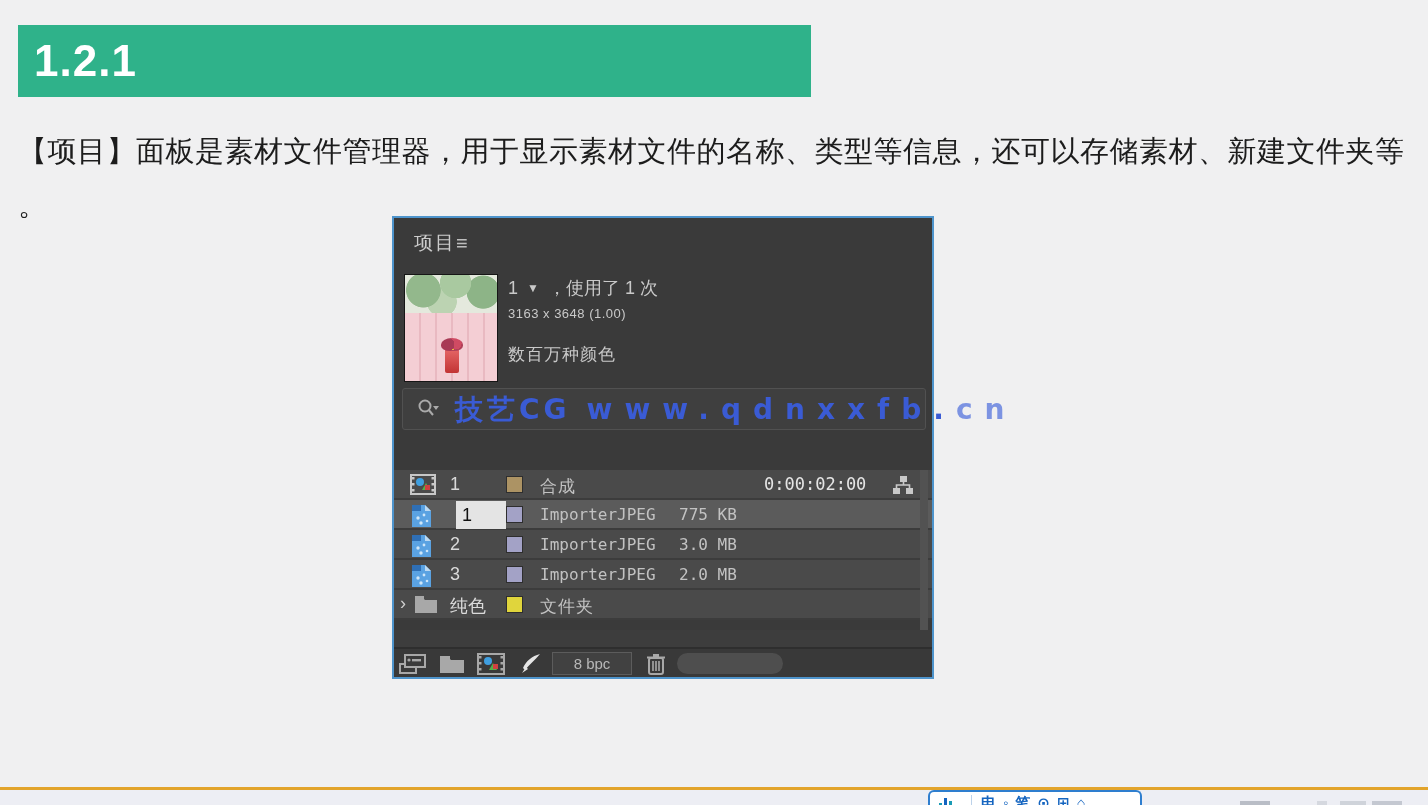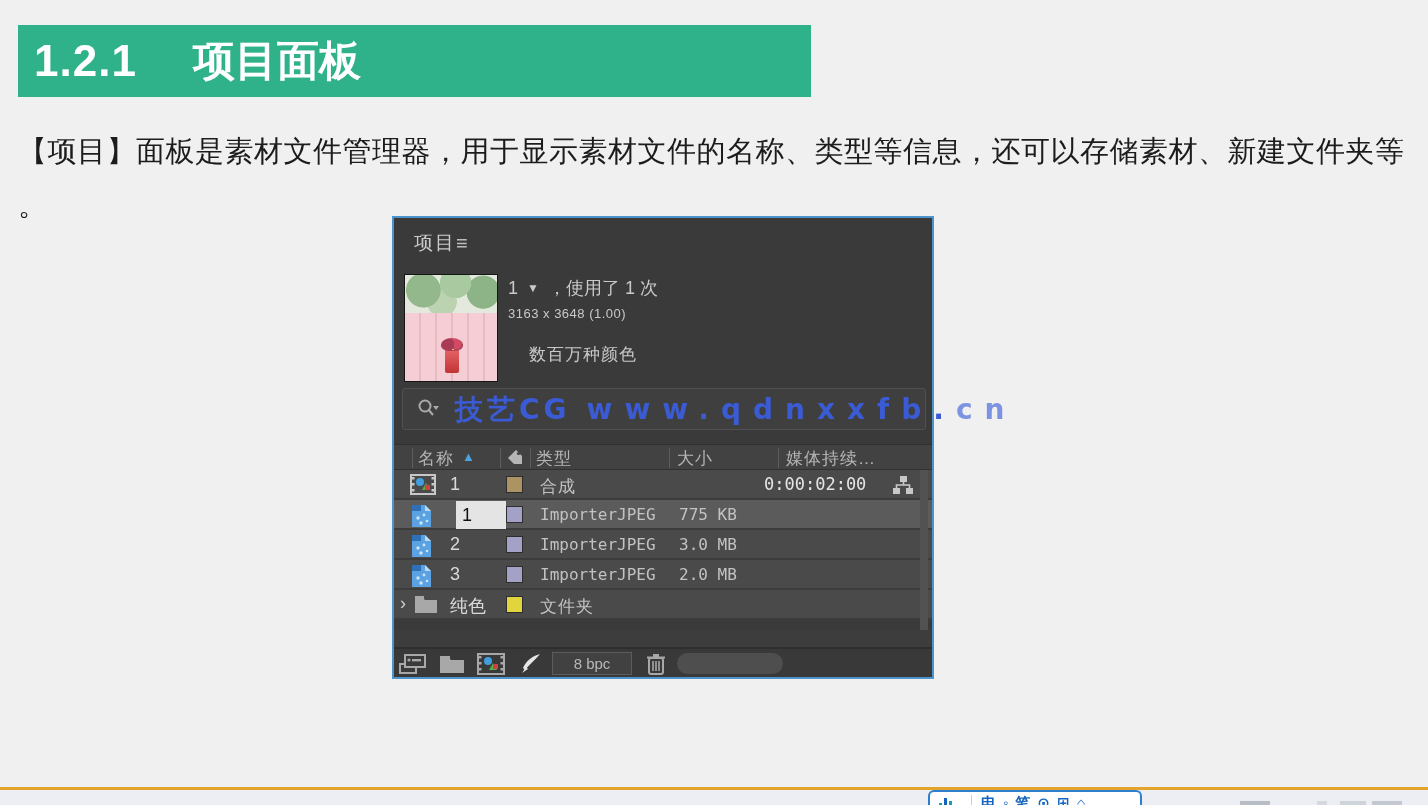--- a/index.html
+++ b/index.html
@@ -63,21 +63,21 @@
                radial-gradient(circle at 65% 40%, #d04b63 0 38%, transparent 39%),
                radial-gradient(circle at 50% 70%, #e8c23a 0 20%, transparent 21%),
                #b04058;
     border-radius:50% 50% 40% 40%;
   }
 
   .preview-info { position:absolute; left:114px; top:58px; color:#c9c9c9; }
   .pi-line1 { font-size:18px; display:flex; align-items:center; gap:9px; }
   .pi-caret { font-size:12px; color:#c9c9c9; }
   .pi-line2 { font-size:13px; margin-top:6px; letter-spacing:0.5px; }
-  .pi-line3 { font-size:17px; margin-top:22px; letter-spacing:1px;text-align:center; }
+  .pi-line3 { font-size:17px; margin-top:22px; letter-spacing:1px; }
 
   .search-bar {
     position:absolute; left:8px; top:170px; width:524px; height:42px;
     background:#3f3f3f; border:1px solid #515151; border-radius:3px;
     display:flex; align-items:center; padding-left:12px;
   }
 
   .watermark {
     position:absolute; left:455px; top:391px; z-index:40;
     font-size:28px; font-weight:bold; white-space:nowrap;
@@ -150,21 +150,20 @@
   .ctb-glyphs { color:#1565c0; font-size:15px; font-weight:bold; letter-spacing:7px;
     line-height:15px; white-space:nowrap; }
 
   .sliver { position:absolute; height:4px; top:801px; }
 </style>
 </head>
 <body>
 
 <div class="heading-band">
   <span class="heading-num">1.2.1</span>
-  <span class="heading-title">项目面板</span>
 </div>
 
 <div class="body-text"><span>【项目】面板是素材文件管理器，用于显示素材文件的名称、类型等信息，还可以存储素材、新建文件夹等</span><br>
 <span>。</span></div>
 
 <div class="ae-panel">
 
   <div class="ae-tab">
     <span>项目</span>
     <span class="ae-menu-glyph">≡</span>
@@ -188,38 +187,20 @@
   </div>
 
   <div class="search-bar">
     <svg width="26" height="22" viewBox="0 0 26 22">
       <circle cx="10" cy="8" r="5.5" fill="none" stroke="#aaaaaa" stroke-width="2"></circle>
       <line x1="13.8" y1="12" x2="18" y2="17" stroke="#aaaaaa" stroke-width="2"></line>
       <path d="M18 8 L24 8 L21 12 Z" fill="#aaaaaa"></path>
     </svg>
   </div>
 
-  <div class="tbl-header">
-    <div class="sep" style="left:18px"></div>
-    <div class="sep" style="left:106px"></div>
-    <div class="sep" style="left:136px"></div>
-    <div class="sep" style="left:275px"></div>
-    <div class="sep" style="left:384px"></div>
-    <span class="hname">名称</span>
-    <span class="hsort">▲</span>
-    <span class="htag">
-      <svg width="19" height="19" viewBox="0 0 19 19">
-        <path d="M2 8 L8 2 L16 2 L16 10 L10 16 Z" fill="#b5b5b5" transform="rotate(90 9 9)"></path>
-        <circle cx="12.5" cy="5.5" r="1.6" fill="#424242"></circle>
-      </svg>
-    </span>
-    <span class="htype">类型</span>
-    <span class="hsize">大小</span>
-    <span class="hdur">媒体持续…</span>
-  </div>
 
   <div class="rows">
 
     <div class="row">
       <span class="ric">
         <svg width="26" height="21" viewBox="0 0 26 21">
           <rect x="1" y="1" width="24" height="19" fill="none" stroke="#c8c8c8" stroke-width="2"></rect>
           <rect x="2" y="3" width="2.5" height="2.5" fill="#c8c8c8"></rect>
             <rect x="2" y="9" width="2.5" height="2.5" fill="#c8c8c8"></rect>
             <rect x="2" y="15" width="2.5" height="2.5" fill="#c8c8c8"></rect>

